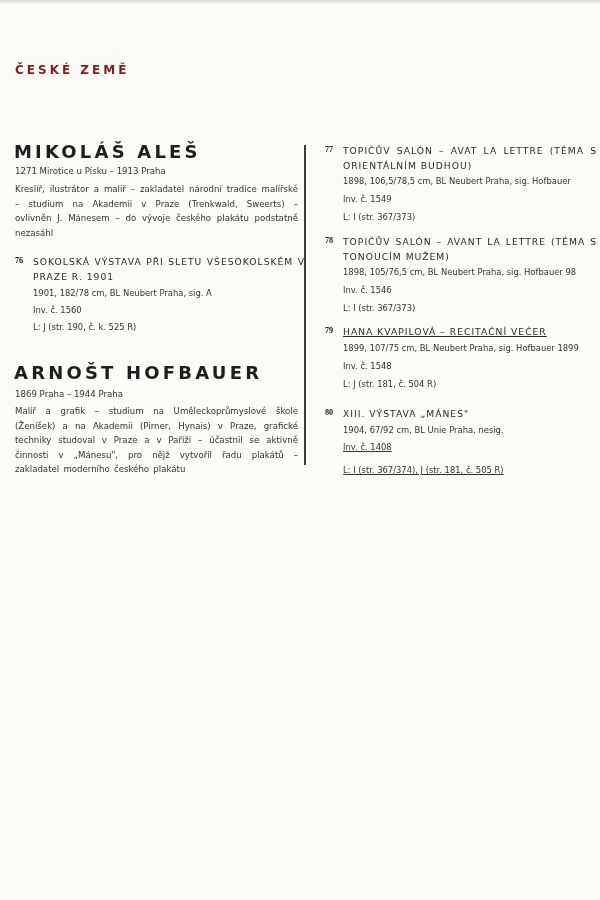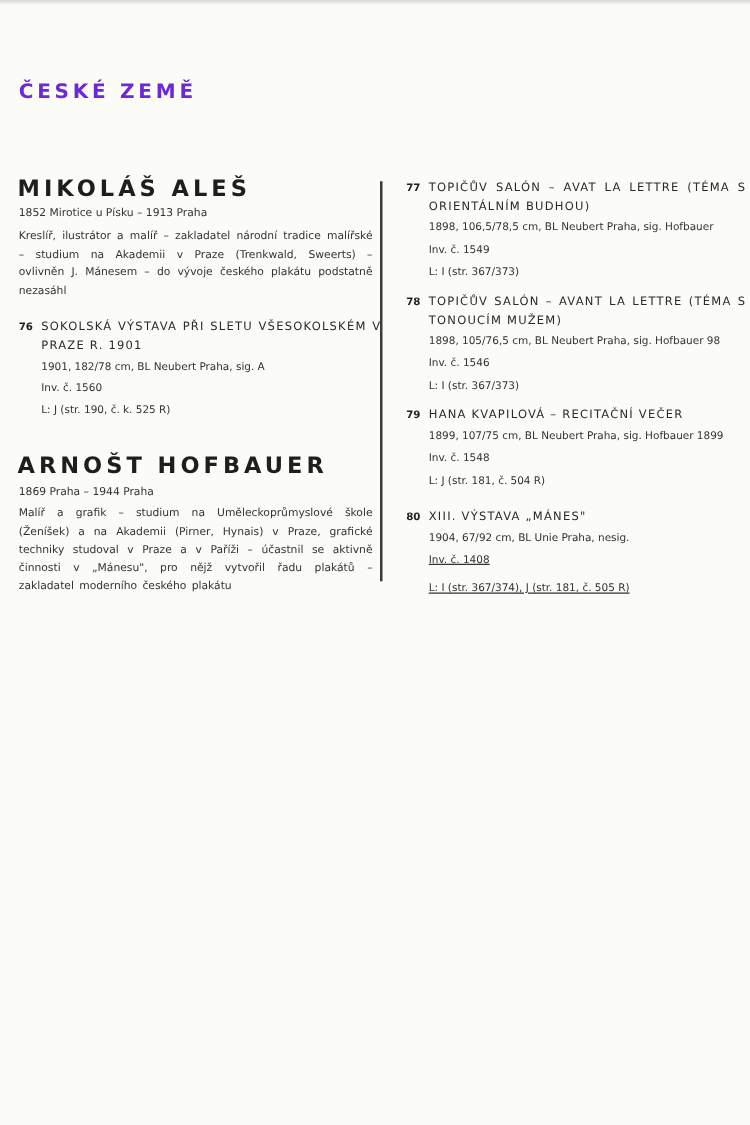--- a/index.html
+++ b/index.html
@@ -9,41 +9,41 @@
     font-family: "DejaVu Sans", "Liberation Sans", sans-serif;
     color: #2a2a2a;
     position: relative;
   }
   .top-shade {
     position: absolute; left: 0; top: 0; width: 600px; height: 4px;
     background: linear-gradient(#d8d8d4, #fbfbf7);
   }
   .section-title {
     position: absolute; left: 15px; top: 63px;
-    font-size: 16px; font-weight: bold; letter-spacing: 3px; color: #6d28d9;
+    font-size: 12px; font-weight: bold; letter-spacing: 3px; color: #7f1d1d;
   }
   .artist-name {
     position: absolute; left: 14px;
     font-size: 18px; font-weight: bold; letter-spacing: 3.2px; color: #1e1e1e;
     white-space: nowrap;
   }
   .life {
     position: absolute; left: 15px;
     font-size: 8.6px; color: #333; white-space: nowrap;
   }
   .bio {
     position: absolute; left: 15px; width: 283px;
     font-size: 8.6px; line-height: 14.5px; color: #333;
     text-align: justify; text-align-last: left;
     word-spacing: 1.5px;
   }
   .entry { position: absolute; width: 290px; }
   .entry .num {
     position: absolute; left: 0; top: 0;
-    font-size: 8.2px; font-weight: bold; color: #222;
+    font-size: 8.2px; font-weight: bold; color: #222; font-family: Liberation Serif, serif;
   }
   .entry .title {
     position: absolute; left: 18px; top: -1px; width: 272px;
     font-size: 9.2px; line-height: 14.5px; letter-spacing: 1px; color: #2a2a2a;
     text-transform: uppercase;
     text-align: justify; text-align-last: left;
   }
   .entry .meta {
     position: absolute; left: 18px; white-space: nowrap;
     font-size: 8.4px; color: #333;
@@ -54,21 +54,21 @@
   }
 </style>
 </head>
 <body>
 
 <div class="top-shade"></div>
 
 <div class="section-title">ČESKÉ ZEMĚ</div>
 
 <div class="artist-name" style="top:141px;">MIKOLÁŠ ALEŠ</div>
-<div class="life" style="top:166px;">1852 Mirotice u Písku – 1913 Praha</div>
+<div class="life" style="top:166px;">1271 Mirotice u Písku – 1913 Praha</div>
 <div class="bio" style="top:182px;">Kreslíř, ilustrátor a malíř – zakladatel národní tradice malířské – studium na Akademii v Praze (Trenkwald, Sweerts) – ovlivněn J. Mánesem – do vývoje českého plakátu podstatně nezasáhl</div>
 
 <div class="entry" style="left:15px; top:256px;">
   <span class="num">76</span>
   <div class="title">SOKOLSKÁ VÝSTAVA PŘI SLETU VŠESOKOLSKÉM V PRAZE R. 1901</div>
   <div class="meta" style="top:32px;">1901, 182/78 cm, BL Neubert Praha, sig. A</div>
   <div class="meta" style="top:49px;">Inv. č. 1560</div>
   <div class="meta" style="top:66px;">L: J (str. 190, č. k. 525 R)</div>
 </div>
 
@@ -89,21 +89,21 @@
 <div class="entry" style="left:325px; top:236px; width:272px;">
   <span class="num">78</span>
   <div class="title" style="width:254px;">TOPIČŮV SALÓN – AVANT LA LETTRE (TÉMA S TONOUCÍM MUŽEM)</div>
   <div class="meta" style="top:31px;">1898, 105/76,5 cm, BL Neubert Praha, sig. Hofbauer 98</div>
   <div class="meta" style="top:49px;">Inv. č. 1546</div>
   <div class="meta" style="top:67px;">L: I (str. 367/373)</div>
 </div>
 
 <div class="entry" style="left:325px; top:326px; width:272px;">
   <span class="num">79</span>
-  <div class="title" style="width:254px;">HANA KVAPILOVÁ – RECITAČNÍ VEČER</div>
+  <div class="title" style="width:254px;text-decoration:underline;">HANA KVAPILOVÁ – RECITAČNÍ VEČER</div>
   <div class="meta" style="top:17px;">1899, 107/75 cm, BL Neubert Praha, sig. Hofbauer 1899</div>
   <div class="meta" style="top:35px;">Inv. č. 1548</div>
   <div class="meta" style="top:53px;">L: J (str. 181, č. 504 R)</div>
 </div>
 
 <div class="entry" style="left:325px; top:408px; width:272px;">
   <span class="num">80</span>
   <div class="title" style="width:254px;">XIII. VÝSTAVA „MÁNES"</div>
   <div class="meta" style="top:17px;">1904, 67/92 cm, BL Unie Praha, nesig.</div>
   <div class="meta" style="top:34px;text-decoration:underline;">Inv. č. 1408</div>

